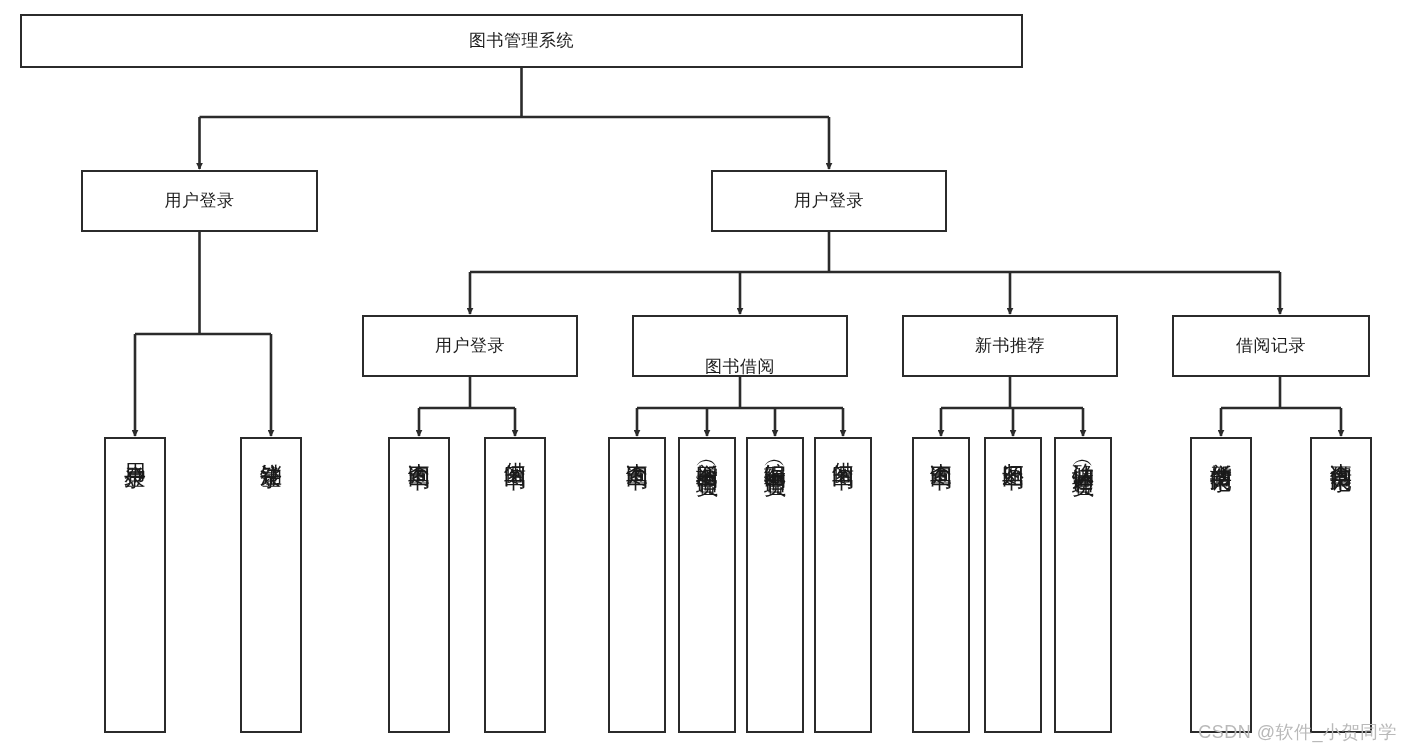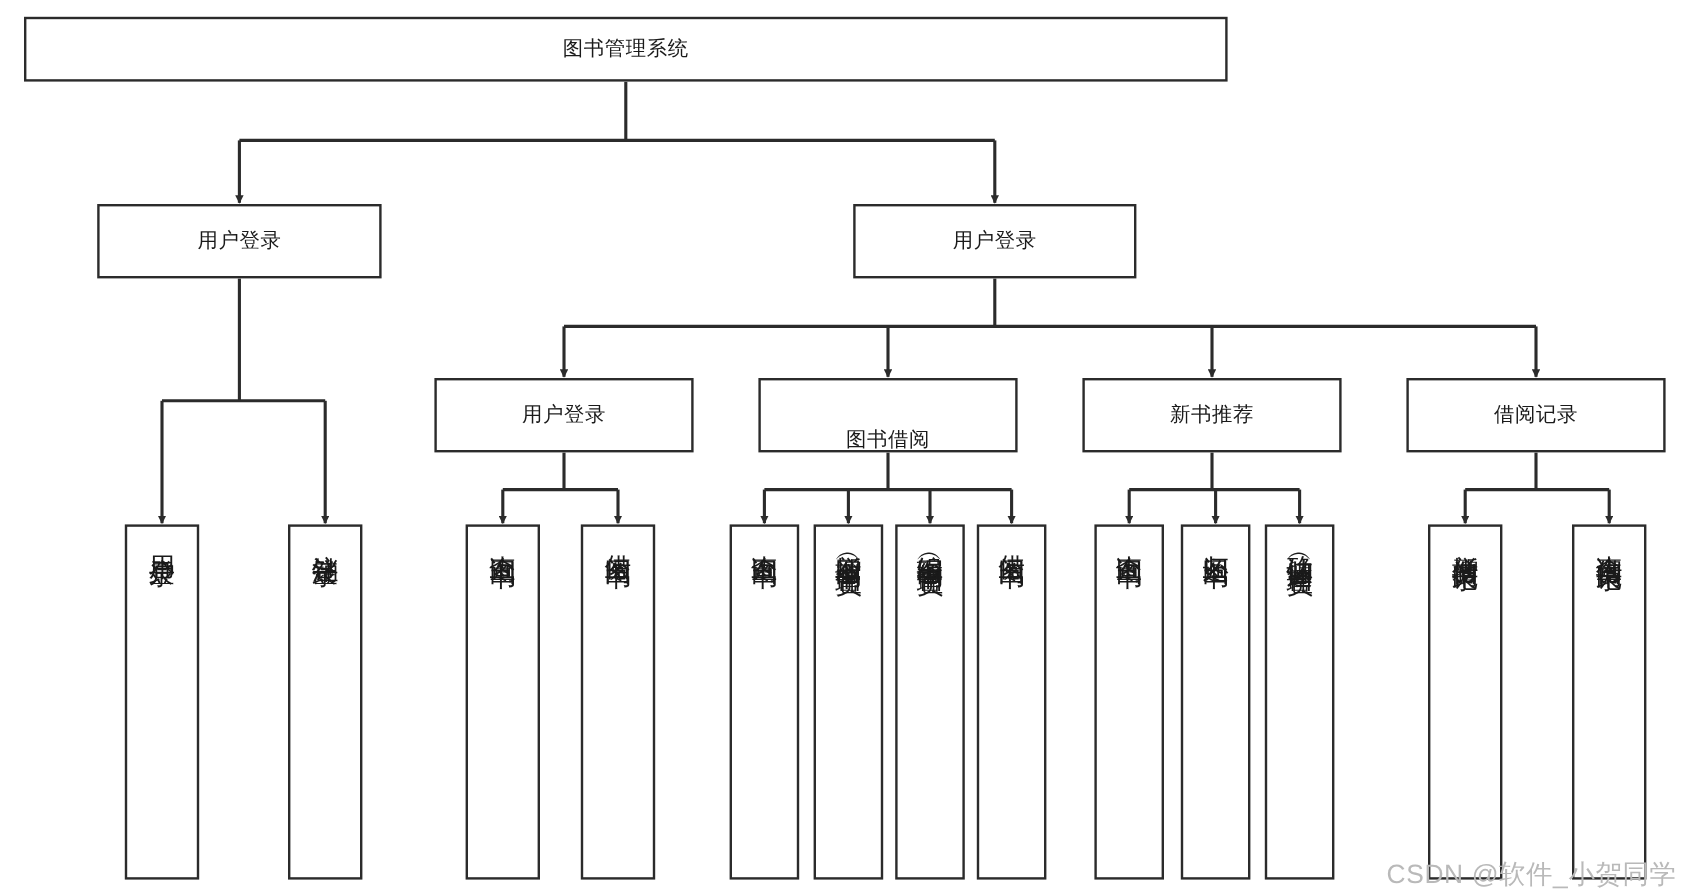--- a/index.html
+++ b/index.html
@@ -55,21 +55,21 @@
     text-orientation: upright;
     font-size: 22px;
     line-height: 1.0;
     letter-spacing: 2px;
     white-space: nowrap;
   }
   #watermark {
     position: absolute;
     right: 8px;
     bottom: 3px;
-    font-size: 22px;
+    font-size: 18px;
     color: #b9b9b9;
     letter-spacing: 0.5px;
     white-space: nowrap;
   }
 </style>
 </head>
 <body>
 
 <div id="canvas">
 
@@ -128,21 +128,21 @@
       </div>
       <div class="node horiz" style="left: 362px; top: 315px; width: 216px; height: 62px;">
         <span class="label">用户登录</span>
       </div>
       <div class="node horiz" style="left: 632px; top: 315px; width: 216px; height: 62px; align-items: flex-end;">
         <span class="label">图书借阅</span>
       </div>
       <div class="node horiz" style="left: 902px; top: 315px; width: 216px; height: 62px;">
         <span class="label">新书推荐</span>
       </div>
-      <div class="node horiz" style="left: 1172px; top: 315px; width: 216px; height: 62px;">
+      <div class="node horiz" style="left: 1172px; top: 315px; width: 198px; height: 62px;">
         <span class="label">借阅记录</span>
       </div>
       <div class="node vert" style="left: 104px; top: 437px; width: 62px; height: 296px;">
         <span class="label">用户登录</span>
       </div>
       <div class="node vert" style="left: 240px; top: 437px; width: 62px; height: 296px;">
         <span class="label">注销登录</span>
       </div>
       <div class="node vert" style="left: 388px; top: 437px; width: 62px; height: 296px;">
         <span class="label">查询图书</span>

